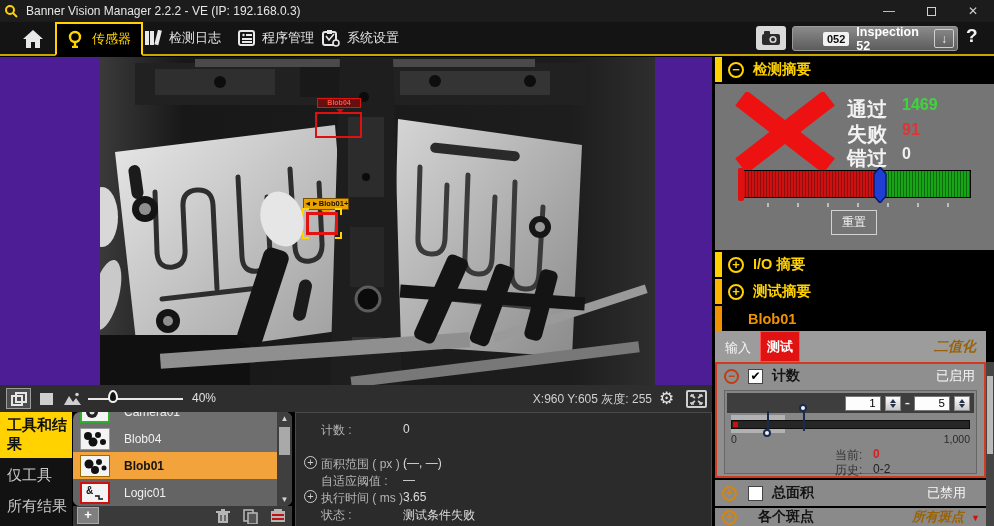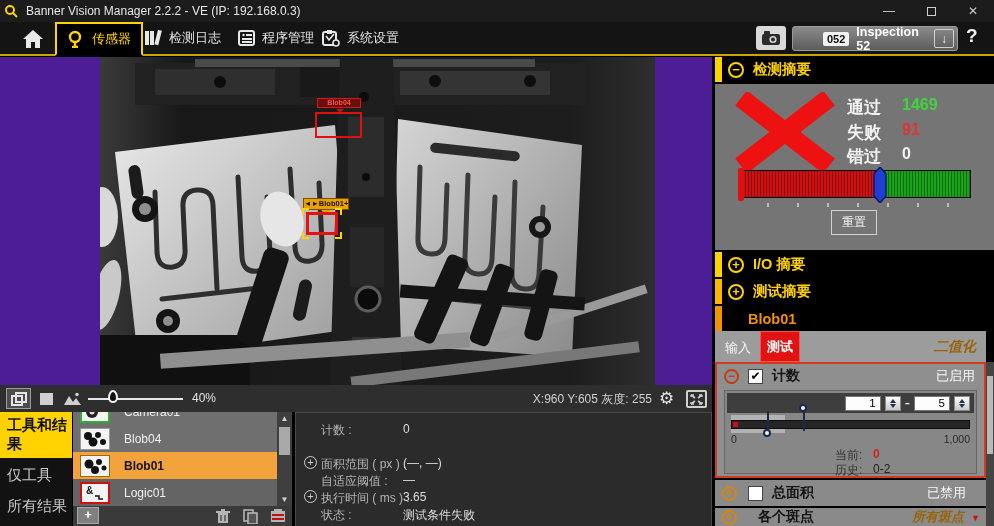--- a/index.html
+++ b/index.html
@@ -65,21 +65,21 @@
   .gear{position:absolute;left:659px;top:388px;font-size:17px;color:#e2e2e2;}
   .fsbtn{position:absolute;left:686px;top:390px;width:21px;height:18px;border:2px solid #cfcfcf;border-radius:2px;
          display:flex;align-items:center;justify-content:center;}
 
   
   .ltabs{position:absolute;left:0;top:412px;width:72px;height:114px;background:#121212;}
   .ltab{width:72px;padding:4px 0 4px 7px;font-size:15px;color:#c9c9c9;margin-top:4px;}
   .ltab.sel{background:#ffd200;color:#111;font-weight:bold;margin-top:0;}
 
   
-  .toollist{position:absolute;left:73px;top:412px;width:219px;height:94px;background:#6f6f6f;overflow:hidden;}
+  .toollist{position:absolute;left:73px;top:412px;width:219px;height:94px;background:#6f6f6f;overflow:hidden;border-radius:7px;}
   .trow{position:relative;width:204px;height:27px;display:flex;align-items:center;}
   .trow .thumb{margin-left:7px;width:30px;height:22px;background:#f4f4f4;border:1px solid #999;
                display:flex;align-items:center;justify-content:center;overflow:hidden;}
   .trow .tname{margin-left:14px;font-size:12px;color:#f0f0f0;}
   .trow.sel{background:#f2a33c;}
   .trow.sel .tname{color:#141414;font-weight:bold;}
   .tscroll{position:absolute;right:0;top:0;width:15px;height:94px;background:#3f3f3f;}
   .tscroll .thmb{position:absolute;left:2px;top:15px;width:11px;height:28px;background:#a9a9a9;}
   .tscroll .sarr{position:absolute;left:0;width:15px;text-align:center;font-size:8px;color:#d5d5d5;}
   .actionbar{position:absolute;left:73px;top:506px;width:219px;height:20px;background:#3a3a3a;}
@@ -98,21 +98,21 @@
 
   
   .rightcol{position:absolute;left:715px;top:57px;width:279px;height:469px;background:#000;}
   .hdr{position:absolute;left:0;width:279px;height:25px;background:#000;display:flex;align-items:center;}
   .hdr .bar{position:absolute;left:0;top:0;width:7px;height:100%;}
   .hdr .circ{margin-left:13px;width:16px;height:16px;border:2px solid #ffd200;border-radius:50%;
              color:#ffd200;font-size:13px;line-height:12px;font-weight:bold;display:flex;align-items:center;justify-content:center;}
   .hdr .htxt{margin-left:9px;color:#ffd200;font-size:14.5px;font-weight:bold;}
 
   .sumbody{position:absolute;left:0;top:27px;width:279px;height:166px;background:#757575;}
-  .sumrow{position:absolute;left:132px;font-size:17px;color:#f2f2f2;font-weight:bold;}
+  .sumrow{position:absolute;left:132px;font-size:20px;color:#f2f2f2;font-weight:bold;}
   .sumval{position:absolute;left:187px;font-size:16px;font-weight:bold;}
   .histbar{position:absolute;left:24px;top:86px;width:232px;height:28px;border:1px solid #000;}
   .hred{position:absolute;left:0;top:0;height:26px;width:140px;
         background:repeating-linear-gradient(90deg,#cf1010 0 2px,#8c0f0f 2px 3px);}
   .hgreen{position:absolute;left:140px;top:0;height:26px;width:90px;
           background:repeating-linear-gradient(90deg,#17a417 0 2px,#0c6b0c 2px 3px);}
   .hcap{position:absolute;left:-2px;top:-3px;width:6px;height:33px;background:#e01010;border-radius:2px;}
   .tick{position:absolute;top:119px;width:2px;height:4px;background:#bdbdbd;}
   .resetbtn{position:absolute;left:116px;top:126px;width:46px;height:25px;border:1px solid #d2d2d2;
             color:#f2f2f2;font-size:12px;display:flex;align-items:center;justify-content:center;background:transparent;}

